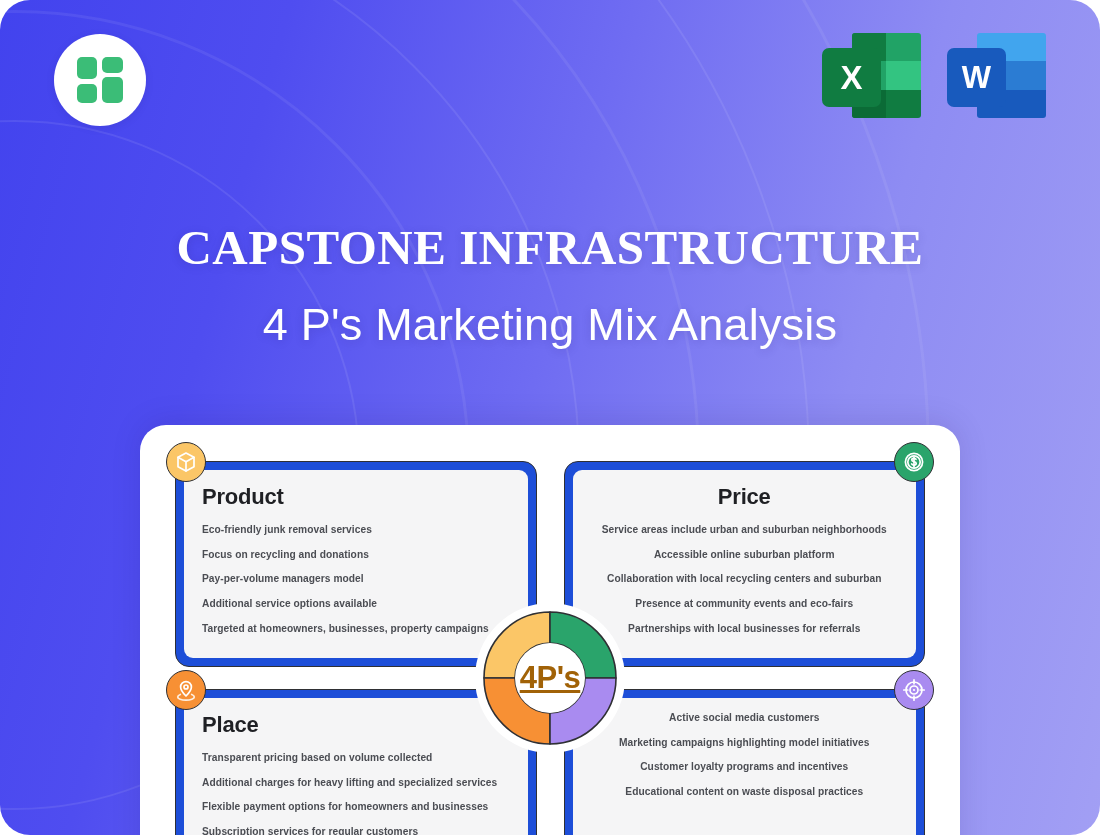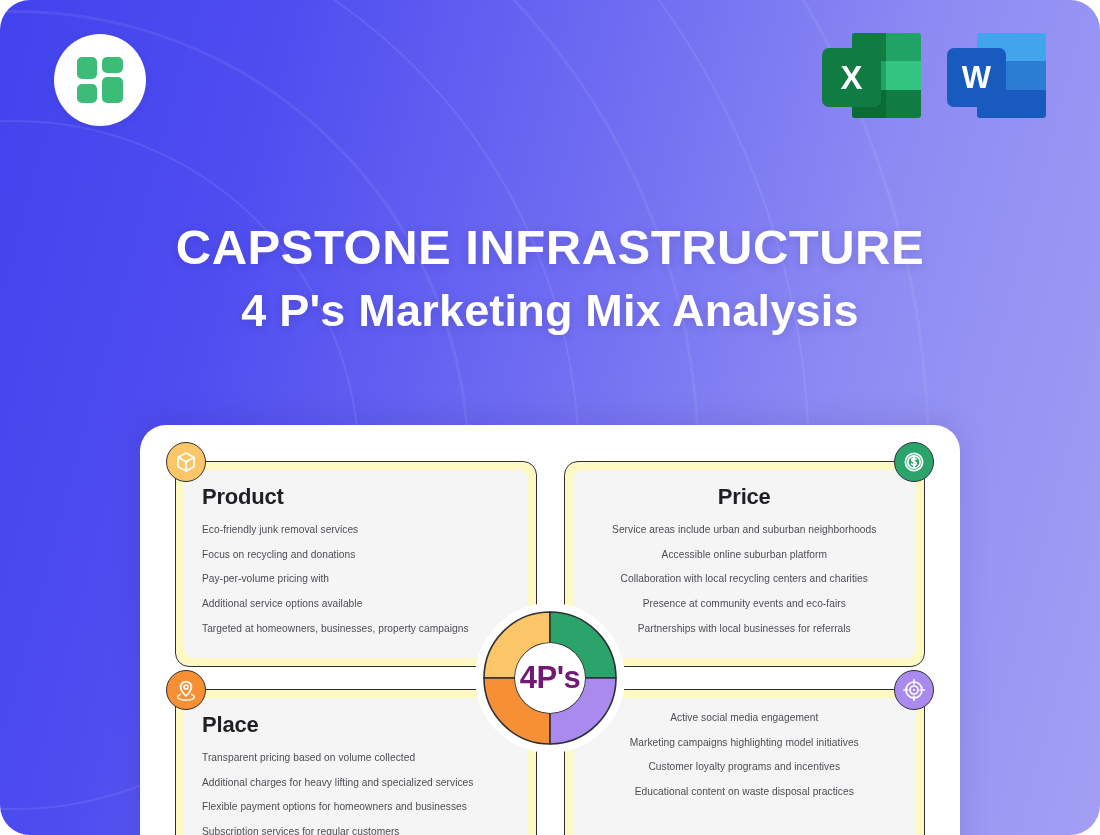--- a/index.html
+++ b/index.html
@@ -88,25 +88,26 @@
     left:0; right:0; top:222px;
     text-align:center;
     color:#ffffff;
     text-shadow:0 2px 10px rgba(40,30,110,0.18);
   }
   .title-main {
     font-size:49px;
     font-weight:bold;
     letter-spacing:0.5px;
     line-height:1.05;
+    font-family:Liberation Serif, serif;
   }
   .title-sub {
-    margin-top:14px;
+    margin-top:28px;
     font-size:45px;
-    font-weight:bold;
+    font-weight:normal;
     letter-spacing:0.2px;
     line-height:1.05;
   }
 
   
   .board {
     position:absolute;
     left:140px; top:425px;
     width:820px; height:470px;
     background:#ffffff;
@@ -125,21 +126,21 @@
     display:grid;
     grid-template-columns:1fr 1fr;
     grid-template-rows:1fr 1fr;
     column-gap:27px;
     row-gap:22px;
   }
   .quad {
     position:relative;
     border:1.6px solid #2f3034;
     border-radius:14px;
-    background:#fef9c3;
+    background:#1d4ed8;
     padding-left:37px;
   }
   .quad-pad {
     position:absolute;
     inset:8px;
     background:#f5f5f6;
     border-radius:9px;
     padding:14px 18px 10px 18px;
     overflow:hidden;
   }
@@ -152,20 +153,21 @@
     letter-spacing:-0.2px;
     margin-bottom:14px;
   }
   .quad-list { list-style:none; }
   .quad-list li {
     font-size:10.2px;
     color:#4b4d53;
     line-height:1.15;
     margin-bottom:13px;
     letter-spacing:0.05px;
+    font-weight:bold;
   }
 
   
   .badge {
     position:absolute;
     width:40px; height:40px;
     border-radius:50%;
     display:flex; align-items:center; justify-content:center;
     border:1.6px solid #2f3034;
     z-index:6;
@@ -185,23 +187,24 @@
     z-index:10;
   }
   .donut-wrap svg { width:150px; height:150px; display:block; }
   .donut-label {
     position:absolute;
     left:0; right:0; top:50%;
     transform:translateY(-50%);
     text-align:center;
     font-size:31px;
     font-weight:bold;
-    color:#701a75;
+    color:#a16207;
     letter-spacing:-0.5px;
     pointer-events:none;
+    text-decoration:underline;
   }
 </style>
 </head>
 <body>
 
 <div class="slide">
 
   <div class="rings">
     <div class="ring" style="left:-330px; top:120px; width:690px; height:690px;"></div>
     <div class="ring thick" style="left:-440px; top:10px; width:910px; height:910px;"></div>
@@ -258,42 +261,42 @@
               <path d="M12 3 20 7.3v9.4L12 21 4 16.7V7.3L12 3z"></path>
               <path d="M4 7.3 12 11.7l8-4.4"></path>
               <path d="M12 11.7V21"></path>
             </svg>
           </div>
           <div class="quad-pad">
             <div class="quad-title">Product</div>
             <ul class="quad-list">
               <li>Eco-friendly junk removal services</li>
               <li>Focus on recycling and donations</li>
-              <li>Pay-per-volume pricing with</li>
+              <li>Pay-per-volume managers model</li>
               <li>Additional service options available</li>
               <li>Targeted at homeowners, businesses, property campaigns</li>
             </ul>
           </div>
         </div>
 
         <div class="quad right">
           <div class="badge badge-price">
             <svg viewBox="0 0 24 24" fill="none" stroke="#ffffff" stroke-width="1.7" stroke-linecap="round" stroke-linejoin="round">
               <circle cx="12" cy="12" r="8.6"></circle>
               <circle cx="12" cy="12" r="6.2"></circle>
               <path d="M14 9.3c-.6-.7-1.4-1-2.2-1-1.2 0-2 .7-2 1.6 0 2.2 4.4 1.1 4.4 3.4 0 1-.9 1.8-2.2 1.8-.9 0-1.8-.4-2.3-1.1"></path>
               <path d="M12 7v10"></path>
             </svg>
           </div>
           <div class="quad-pad">
             <div class="quad-title">Price</div>
             <ul class="quad-list">
               <li>Service areas include urban and suburban neighborhoods</li>
               <li>Accessible online suburban platform</li>
-              <li>Collaboration with local recycling centers and charities</li>
+              <li>Collaboration with local recycling centers and suburban</li>
               <li>Presence at community events and eco-fairs</li>
               <li>Partnerships with local businesses for referrals</li>
             </ul>
           </div>
         </div>
 
         <div class="quad left">
           <div class="badge badge-place">
             <svg viewBox="0 0 24 24" fill="none" stroke="#ffffff" stroke-width="1.7" stroke-linecap="round" stroke-linejoin="round">
               <path d="M12 3.6c-3 0-5.4 2.4-5.4 5.4 0 3.7 5.4 9 5.4 9s5.4-5.3 5.4-9c0-3-2.4-5.4-5.4-5.4z"></path>
@@ -317,21 +320,21 @@
           <div class="badge badge-promotion">
             <svg viewBox="0 0 24 24" fill="none" stroke="#ffffff" stroke-width="1.7" stroke-linecap="round" stroke-linejoin="round">
               <circle cx="12" cy="12" r="8"></circle>
               <circle cx="12" cy="12" r="4"></circle>
               <circle cx="12" cy="12" r="1.1" fill="#ffffff" stroke="none"></circle>
               <path d="M12 1.8v4M12 18.2v4M1.8 12h4M18.2 12h4"></path>
             </svg>
           </div>
           <div class="quad-pad">
             <ul class="quad-list">
-              <li>Active social media engagement</li>
+              <li>Active social media customers</li>
               <li>Marketing campaigns highlighting model initiatives</li>
               <li>Customer loyalty programs and incentives</li>
               <li>Educational content on waste disposal practices</li>
 
             </ul>
           </div>
         </div>
 
       </div>
 

